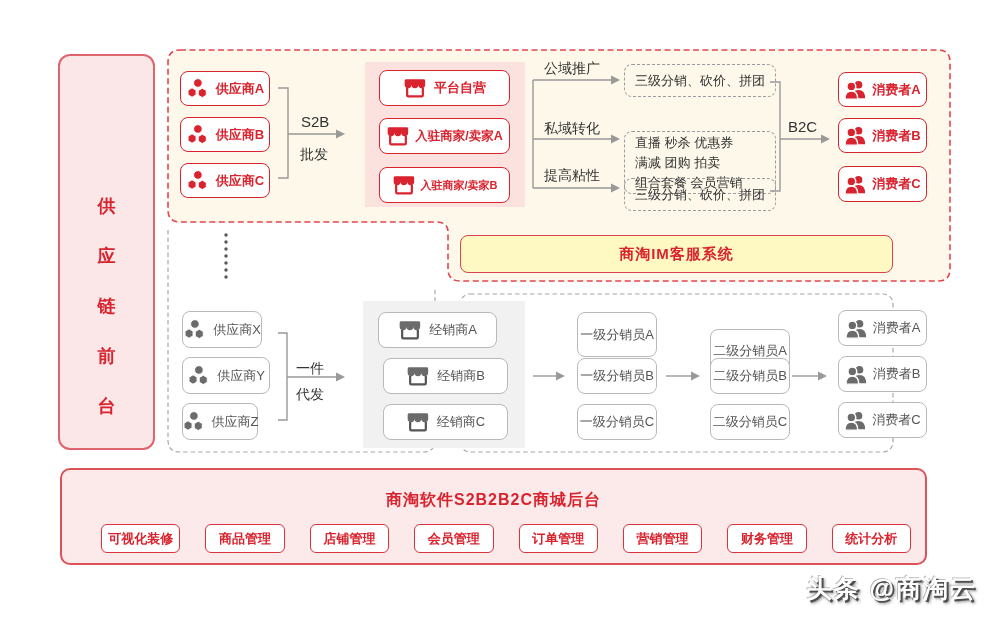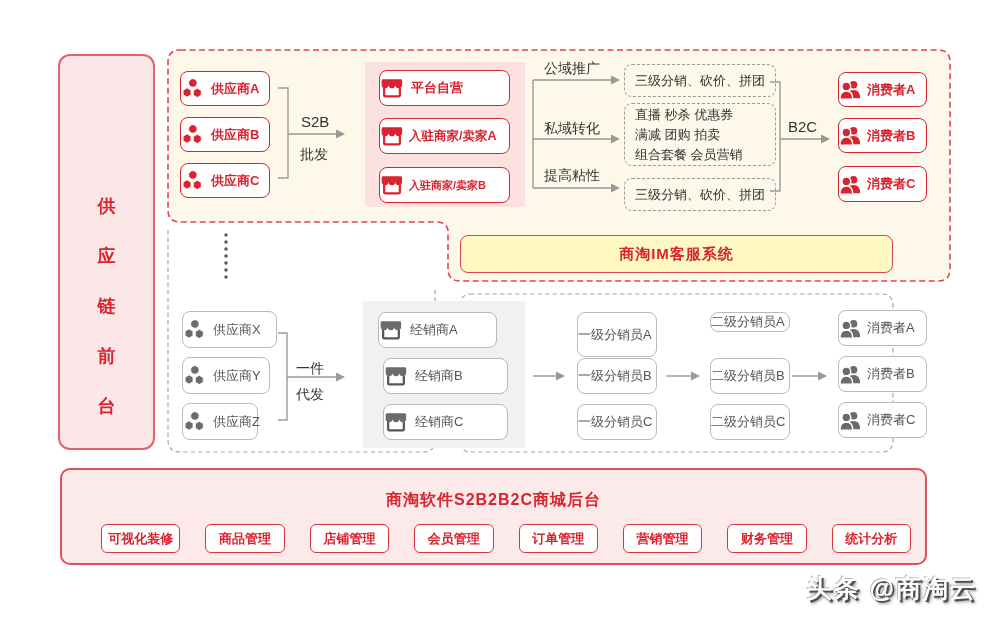--- a/index.html
+++ b/index.html
@@ -2,33 +2,33 @@
 <html><head>
 <meta charset="utf-8">
 <style>
   html,body{margin:0;padding:0;background:#fff;}
   #canvas{
     position:relative;width:985px;height:617px;background:#fff;overflow:hidden;
     font-family:"Liberation Sans","DejaVu Sans",sans-serif;
   }
   svg.overlay{position:absolute;left:0;top:0;z-index:1;}
   .node{
-    position:absolute;z-index:3;display:flex;align-items:center;
+    position:absolute;z-index:3;display:flex;align-items:center;justify-content:center;
     gap:7px;background:#fff;border-radius:8px;font-size:13px;box-sizing:border-box;
     white-space:nowrap;
   }
   .node.red{border:1.5px solid #d9232e;color:#d9232e;font-weight:700;}
   .node.gray{border:1.3px solid #b9b9b9;color:#555;font-weight:500;}
   .node .ic{flex:0 0 auto;}
   .dashedbox{
     position:absolute;z-index:3;box-sizing:border-box;border:1.3px dashed #9c9c9c;
     border-radius:8px;color:#333;font-size:13px;display:flex;align-items:center;justify-content:center;
     white-space:nowrap;
   }
-  .dashedbox.multi{flex-direction:column;align-items:flex-start;justify-content:center;padding-left:10px;line-height:20px;}
+  .dashedbox.multi{flex-direction:column;align-items:flex-start;justify-content:center;padding-left:10px;line-height:20px;margin-top:28px;}
   .lbl{position:absolute;z-index:3;color:#333;font-size:14px;font-weight:500;white-space:nowrap;}
   .leftpanel{
     position:absolute;z-index:3;left:58px;top:54px;width:97px;height:396px;box-sizing:border-box;
     background:#fbe7e7;border:2px solid #df646c;border-radius:12px;
   }
   .leftpanel .vtext{position:absolute;left:0;top:125px;width:100%;text-align:center;
     color:#d9232e;font-size:18px;font-weight:700;line-height:50px;}
   .leftpanel .vtext span{display:block;}
   .imbanner{
     position:absolute;z-index:3;left:460px;top:235px;width:433px;height:38px;box-sizing:border-box;
@@ -212,21 +212,21 @@
   </div>
   <div class="node red" style="left:838px;top:166px;width:89px;height:36px;gap:6px">
     <svg class="ic" width="22" height="21" viewBox="0 0 24 22" fill="currentColor">
         <use href="#sym-users"></use>
       </svg>
     <span>消费者C</span>
   </div>
 
   <div class="imbanner">商淘IM客服系统</div>
 
-  <div class="node gray" style="left:182px;top:311px;width:95px;height:37px">
+  <div class="node gray" style="left:182px;top:311px;width:80px;height:37px">
     <svg class="ic" width="23" height="21" viewBox="0 0 24 22" fill="#6b6b6b">
         <use href="#sym-hex"></use>
       </svg>
     <span>供应商X</span>
   </div>
   <div class="node gray" style="left:182px;top:357px;width:88px;height:37px">
     <svg class="ic" width="23" height="21" viewBox="0 0 24 22" fill="#6b6b6b">
         <use href="#sym-hex"></use>
       </svg>
     <span>供应商Y</span>
@@ -257,21 +257,21 @@
     <svg class="ic" width="24" height="21" viewBox="0 0 26 22" fill="#6b6b6b">
         <use href="#sym-store"></use>
       </svg>
     <span>经销商C</span>
   </div>
 
   <div class="node gray" style="left:577px;top:312px;width:80px;height:45px">一级分销员A</div>
   <div class="node gray" style="left:577px;top:358px;width:80px;height:36px">一级分销员B</div>
   <div class="node gray" style="left:577px;top:404px;width:80px;height:36px">一级分销员C</div>
 
-  <div class="node gray" style="left:710px;top:312px;width:80px;height:20px">二级分销员A</div>
+  <div class="node gray" style="left:710px;top:329px;width:80px;height:44px">二级分销员A</div>
   <div class="node gray" style="left:710px;top:358px;width:80px;height:36px">二级分销员B</div>
   <div class="node gray" style="left:710px;top:404px;width:80px;height:36px">二级分销员C</div>
 
   <div class="node gray" style="left:838px;top:310px;width:89px;height:36px;gap:6px">
     <svg class="ic" width="22" height="21" viewBox="0 0 24 22" fill="#6b6b6b">
         <use href="#sym-users"></use>
       </svg>
     <span>消费者A</span>
   </div>
   <div class="node gray" style="left:838px;top:356px;width:89px;height:36px;gap:6px">

